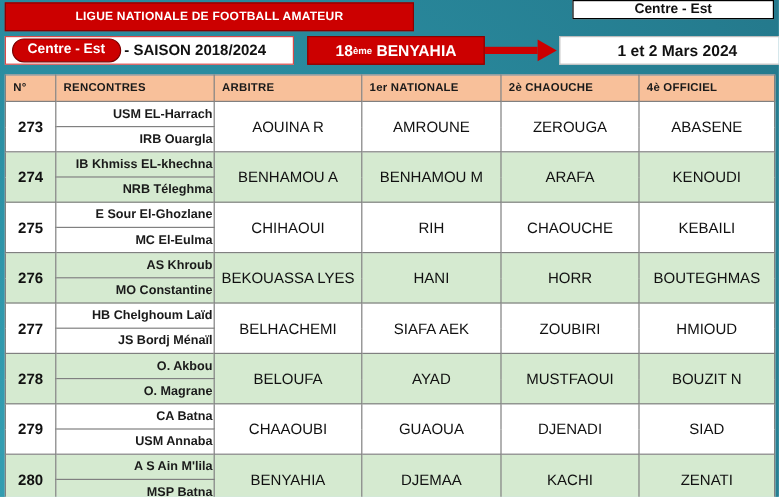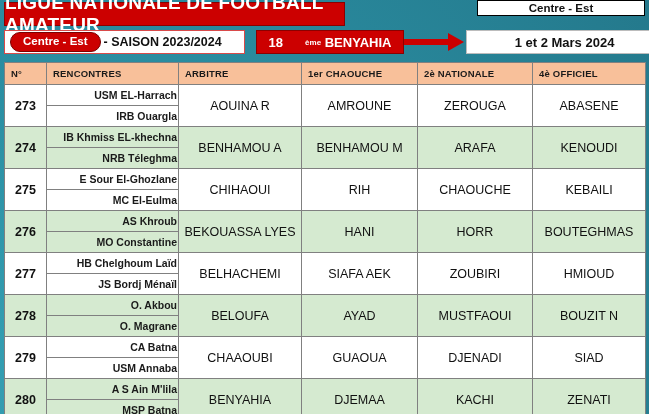--- a/index.html
+++ b/index.html
@@ -31,21 +31,21 @@
   .top-banner {
     position: absolute;
     left: 4px;
     top: 2px;
     width: 341px;
     height: 24px;
     background: #cc0000;
     border: 1px solid #8b0000;
     color: #ffffff;
     font-weight: bold;
-    font-size: 19px;
+    font-size: 10px;
     letter-spacing: 0.2px;
     display: flex;
     align-items: center;
     justify-content: center;
     box-sizing: border-box;
   }
   .top-right-box {
     position: absolute;
     right: 4px;
     top: 0px;
@@ -107,21 +107,20 @@
     display: flex;
     align-items: center;
     justify-content: center;
     color: #ffffff;
     font-size: 13px;
     font-weight: bold;
   }
   .journee sup {
     font-size: 8px;
     vertical-align: super;
-    padding-left: 22px;
   }
   .arrow-wrap {
     position: absolute;
     left: 404px;
     top: 30px;
     width: 62px;
     height: 24px;
     display: flex;
     align-items: center;
   }
@@ -219,21 +218,21 @@
   <div class="top-banner">
     <span>LIGUE NATIONALE DE FOOTBALL AMATEUR</span>
   </div>
 
   <div class="top-right-box">
     <span>Centre - Est</span>
   </div>
 
   <div class="subhead">
     <span class="pill">Centre - Est</span>
-    <span class="season">- SAISON 2023/2024</span>
+    <span class="season">- SAISON 2018/2024</span>
   </div>
 
   <div class="journee">
     <span>18</span><sup>ème</sup>&nbsp;<span>BENYAHIA</span>
   </div>
 
   <div class="arrow-wrap">
     <div class="arrow-shaft"></div>
     <div class="arrow-head"></div>
   </div>
@@ -249,22 +248,22 @@
       <col class="col-arb">
       <col class="col-a1">
       <col class="col-a2">
       <col class="col-a4">
     </colgroup>
     <thead>
       <tr>
         <th>N°</th>
         <th>RENCONTRES</th>
         <th>ARBITRE</th>
-        <th class="center">1er CHAOUCHE</th>
-        <th class="center">2è NATIONALE</th>
+        <th class="center">1er NATIONALE</th>
+        <th class="center">2è CHAOUCHE</th>
         <th class="center">4è OFFICIEL</th>
       </tr>
     </thead>
     <tbody id="tbody">
         <tr>
           <td class="num white" rowspan="2">273</td>
           <td class="team white">USM EL-Harrach</td>
           <td class="offic white" rowspan="2">AOUINA R</td>
           <td class="offic white" rowspan="2">AMROUNE</td>
           <td class="offic white" rowspan="2">ZEROUGA</td>

